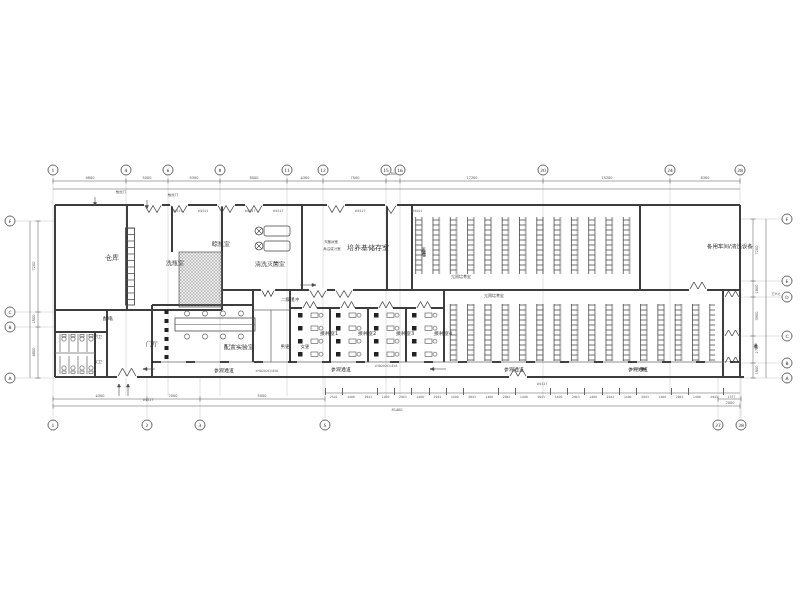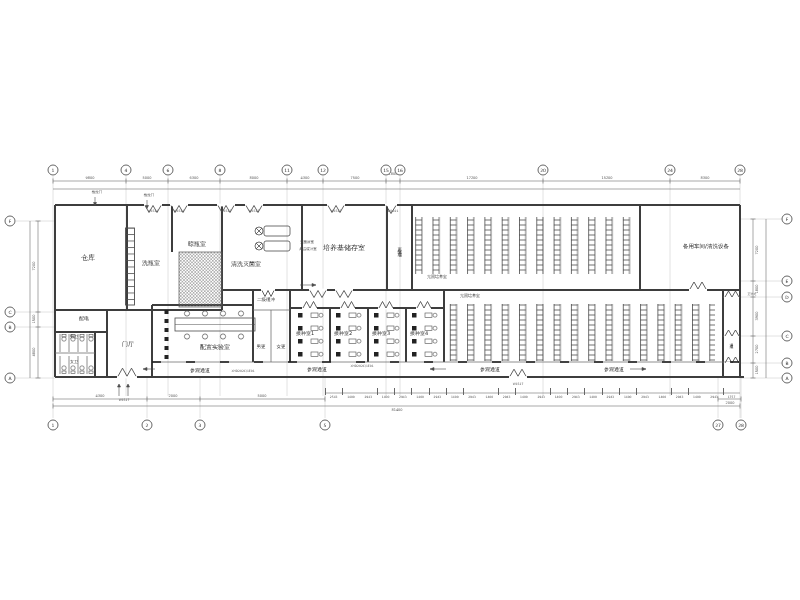--- a/index.html
+++ b/index.html
@@ -1,20 +1,20 @@
 <!DOCTYPE html>
 <html><head>
 <meta charset="utf-8">
 <style>
   html,body{margin:0;padding:0;background:#fff;}
   #stage{position:relative;width:800px;height:600px;background:#ffffff;overflow:hidden;
          font-family:"DejaVu Sans",sans-serif;}
   #plan-svg{position:absolute;left:0;top:0;}
   .lbl{position:absolute;transform:translate(-50%,-50%);font-size:6px;color:#2e2e2e;
-       white-space:nowrap;line-height:1;}
+       white-space:nowrap;line-height:1;margin-left:24px;}
   .s3{font-size:3px;color:#555}.s35{font-size:3.5px;color:#444}.s4{font-size:4px}
   .s45{font-size:4.5px}.s5{font-size:5px}.s55{font-size:5.5px}.s7{font-size:7px}
   .vert{writing-mode:vertical-rl;letter-spacing:1.5px;}
   .bub{position:absolute;width:9px;height:9px;border:0.6px solid #666;border-radius:50%;
        background:#fff;font-size:4.5px;display:flex;align-items:center;justify-content:center;
        color:#333;transform:translate(-50%,-50%);z-index:3;}
   .dim{position:absolute;transform:translate(-50%,-50%);font-size:3.5px;color:#555;white-space:nowrap;}
   .dimv{position:absolute;transform:translate(-50%,-50%) rotate(-90deg);font-size:3.5px;color:#555;}
   .wm{position:absolute;left:426px;top:253px;font-size:56px;font-weight:bold;
       color:#ee1c25;font-family:"DejaVu Serif",serif;line-height:1;white-space:nowrap;

